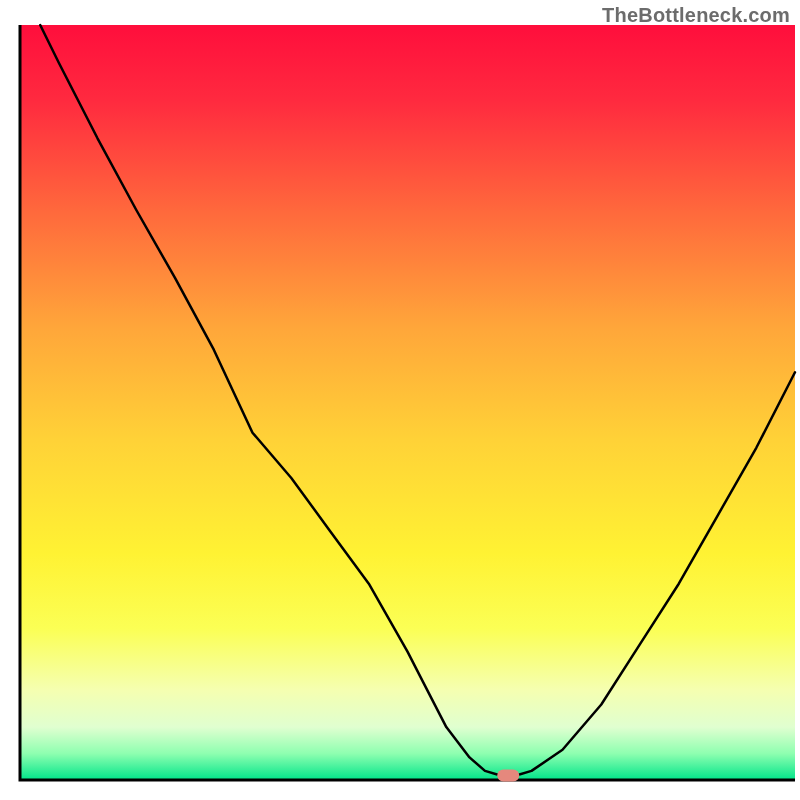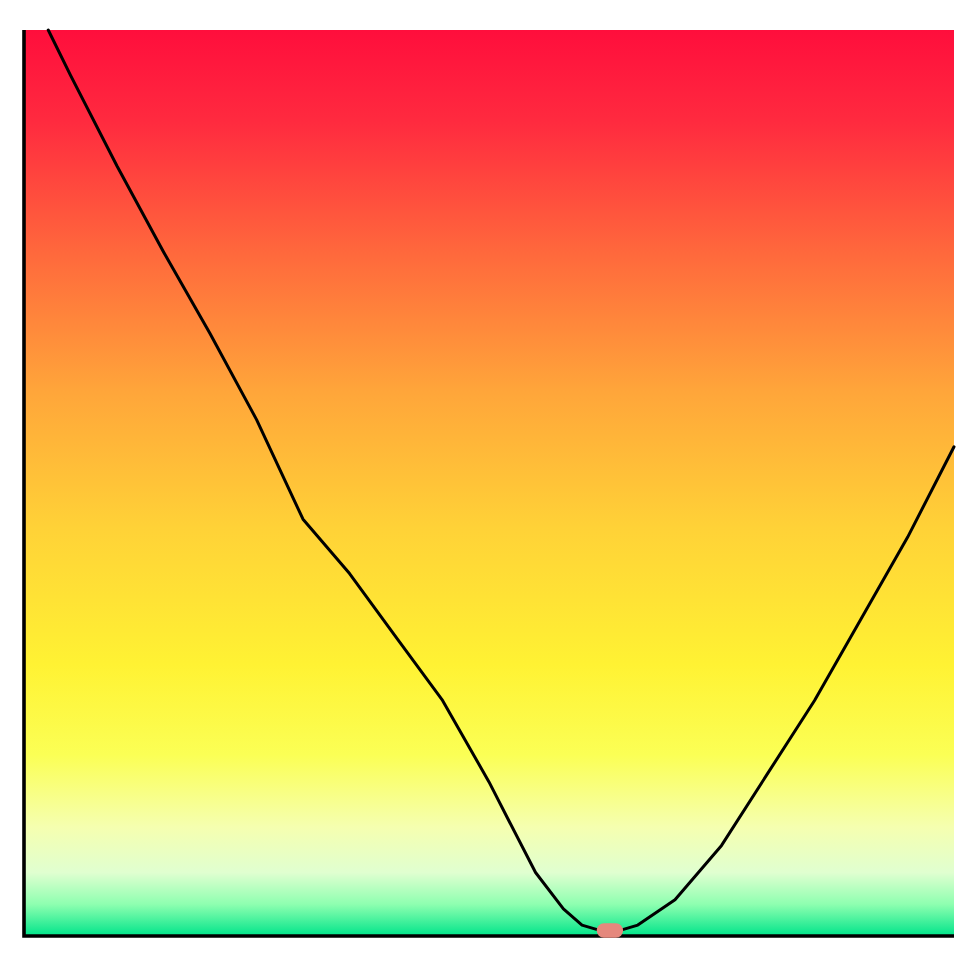--- a/index.html
+++ b/index.html
@@ -27,20 +27,21 @@
   svg.plot {
     position: absolute;
     left: 0;
     top: 0;
   }
 </style>
 </head>
 <body>
 <div class="container">
 
+  <div class="watermark">TheBottleneck.com</div>
 
   <svg class="plot" width="800" height="800" viewBox="0 0 800 800">
     <defs>
       <linearGradient id="bg-grad" x1="0" y1="0" x2="0" y2="1">
           <stop offset="0%" stop-color="#ff0e3c"></stop>
           <stop offset="10%" stop-color="#ff2a3f"></stop>
           <stop offset="25%" stop-color="#ff6a3c"></stop>
           <stop offset="40%" stop-color="#ffa63a"></stop>
           <stop offset="55.00000000000001%" stop-color="#ffd237"></stop>
           <stop offset="70%" stop-color="#fff233"></stop>

